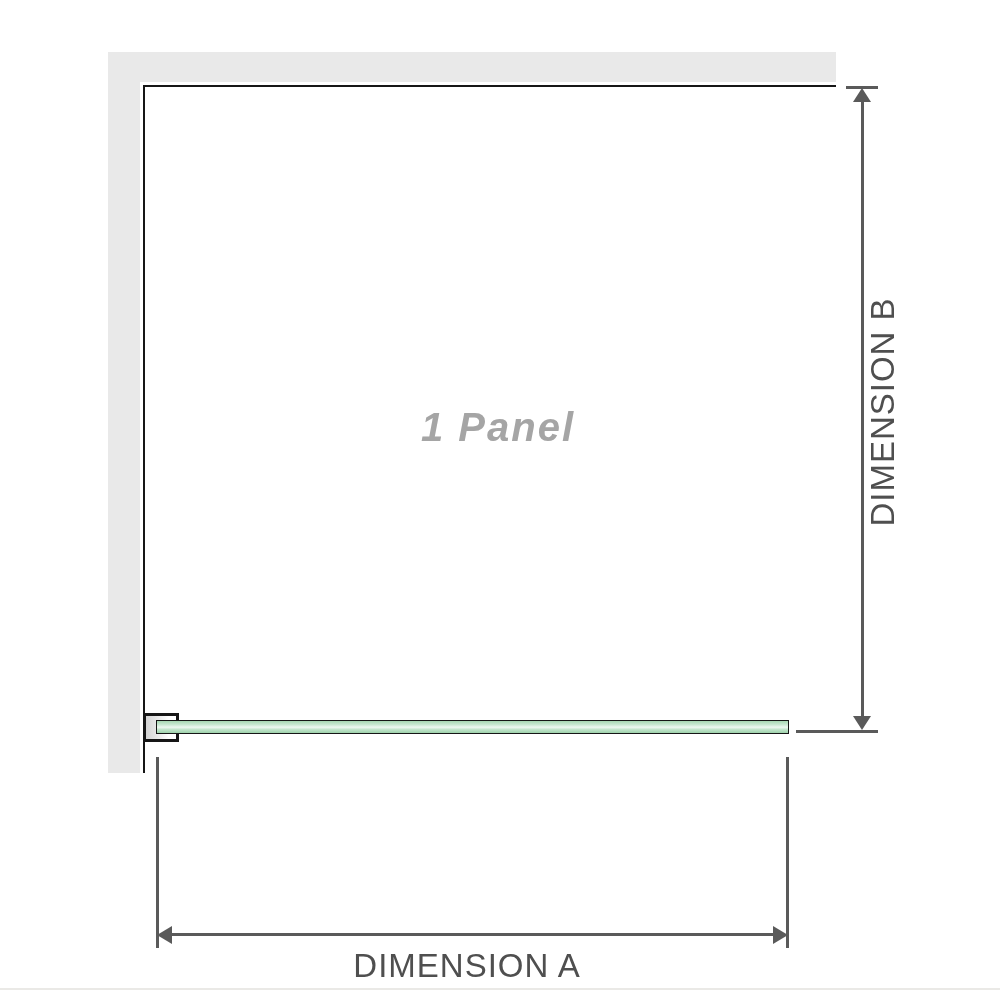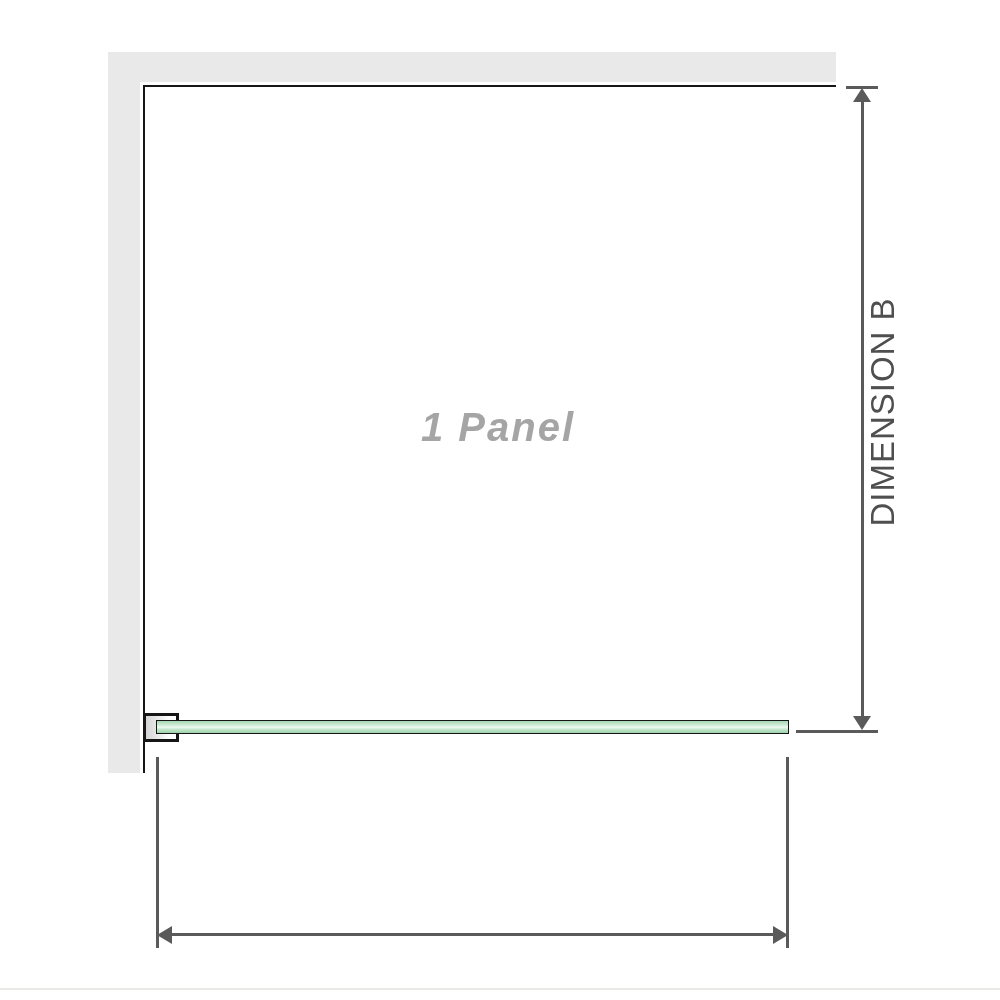--- a/index.html
+++ b/index.html
@@ -138,16 +138,17 @@
   <div class="abs dim dimb-line"></div>
   <div class="abs arrow arrow-up"></div>
   <div class="abs arrow arrow-down"></div>
   <div class="abs dim-label dimb-label">DIMENSION B</div>
 
   <div class="abs dim dima-left-tick"></div>
   <div class="abs dim dima-right-tick"></div>
   <div class="abs dim dima-line"></div>
   <div class="abs arrow arrow-left"></div>
   <div class="abs arrow arrow-right"></div>
+  <div class="abs dim-label dima-label">DIMENSION A</div>
 
   <div class="abs bottom-rule"></div>
 
 </div>
 
 </body></html>

